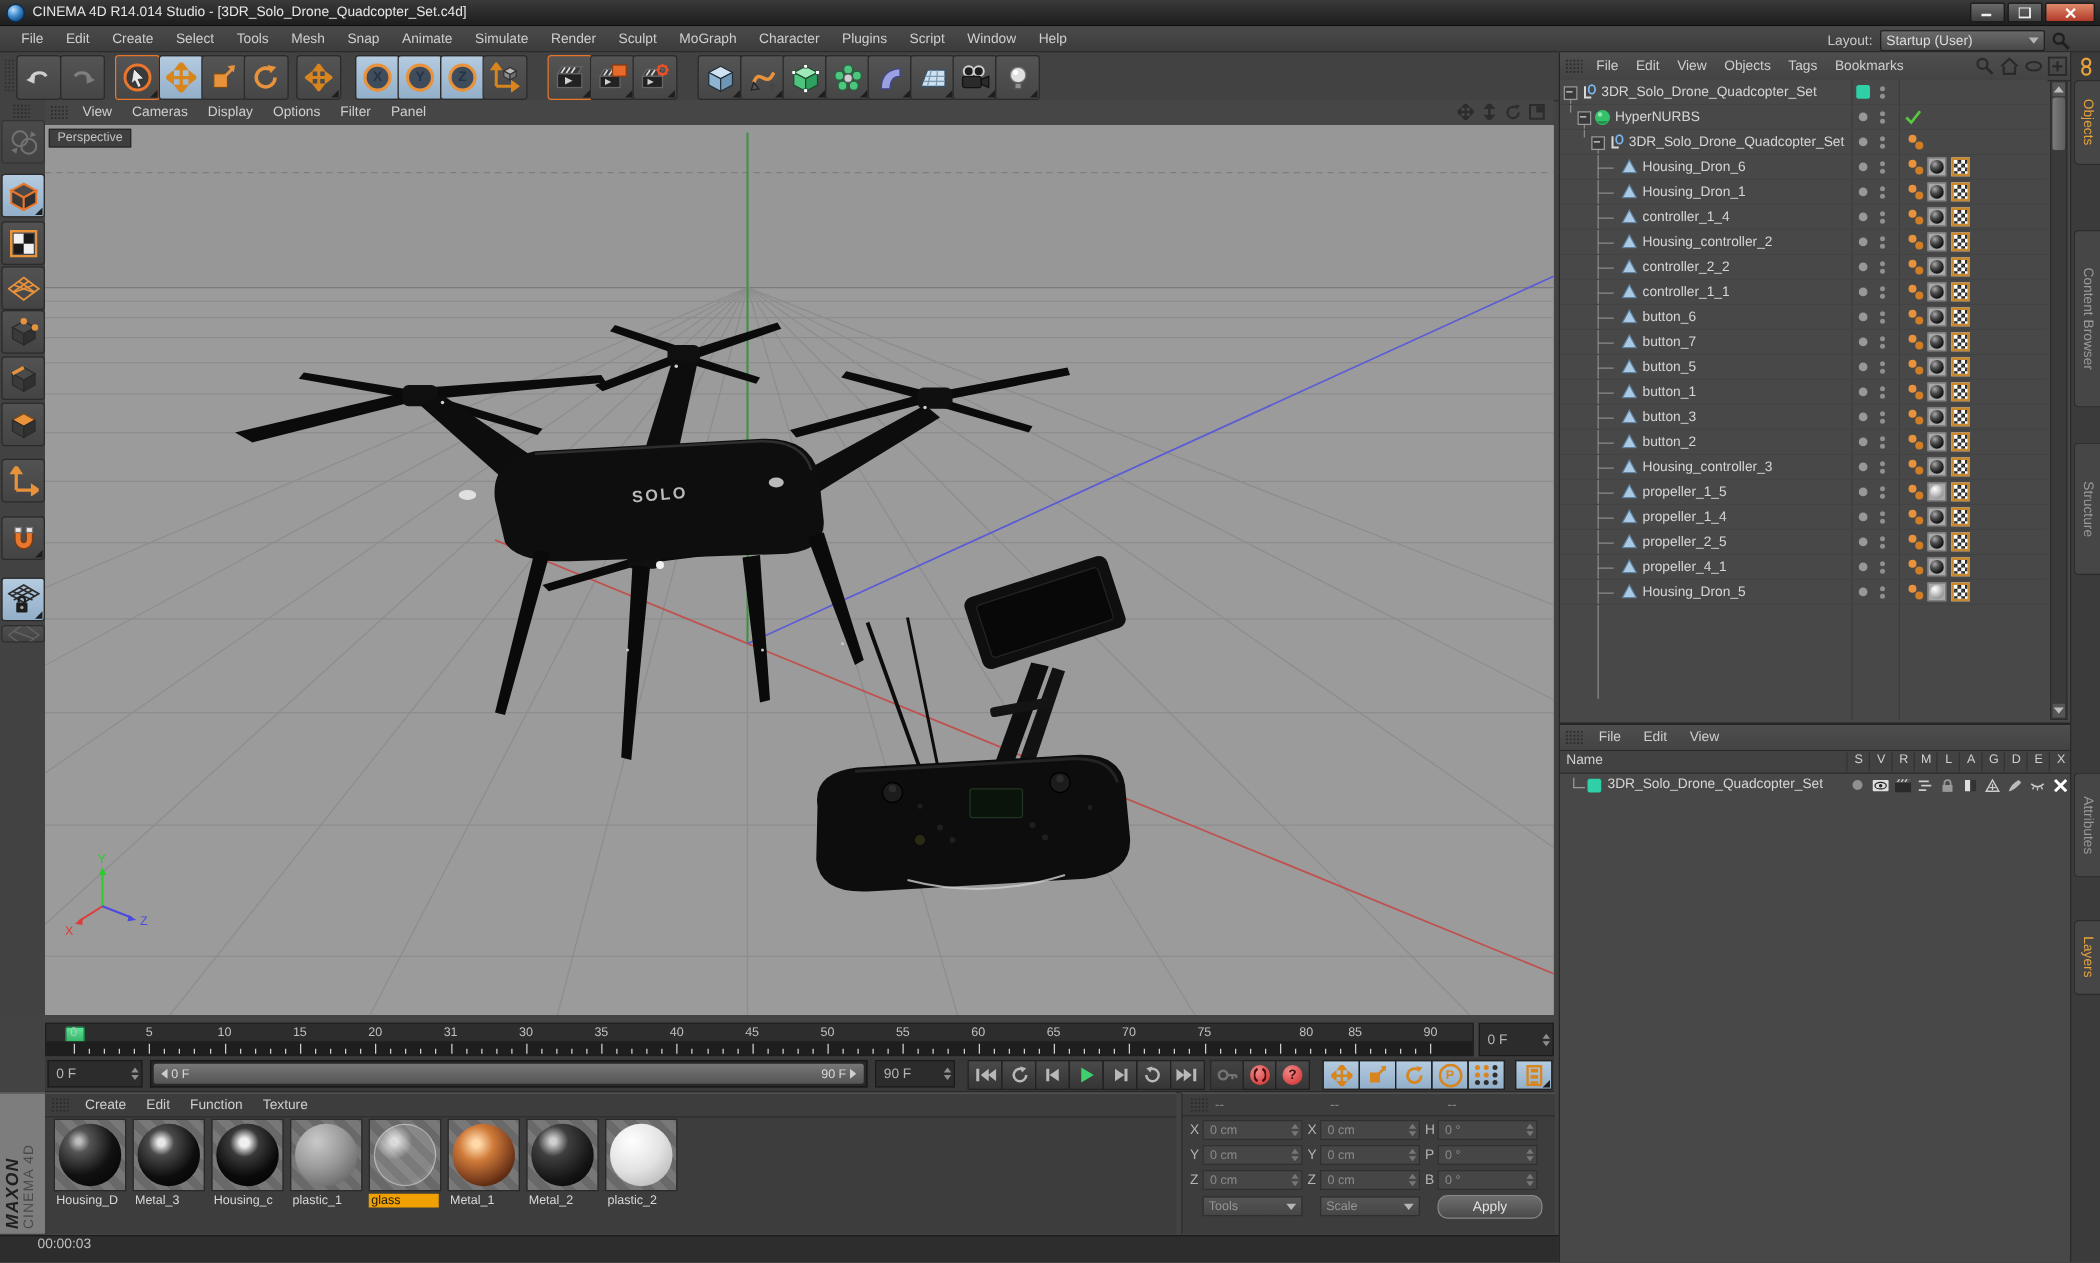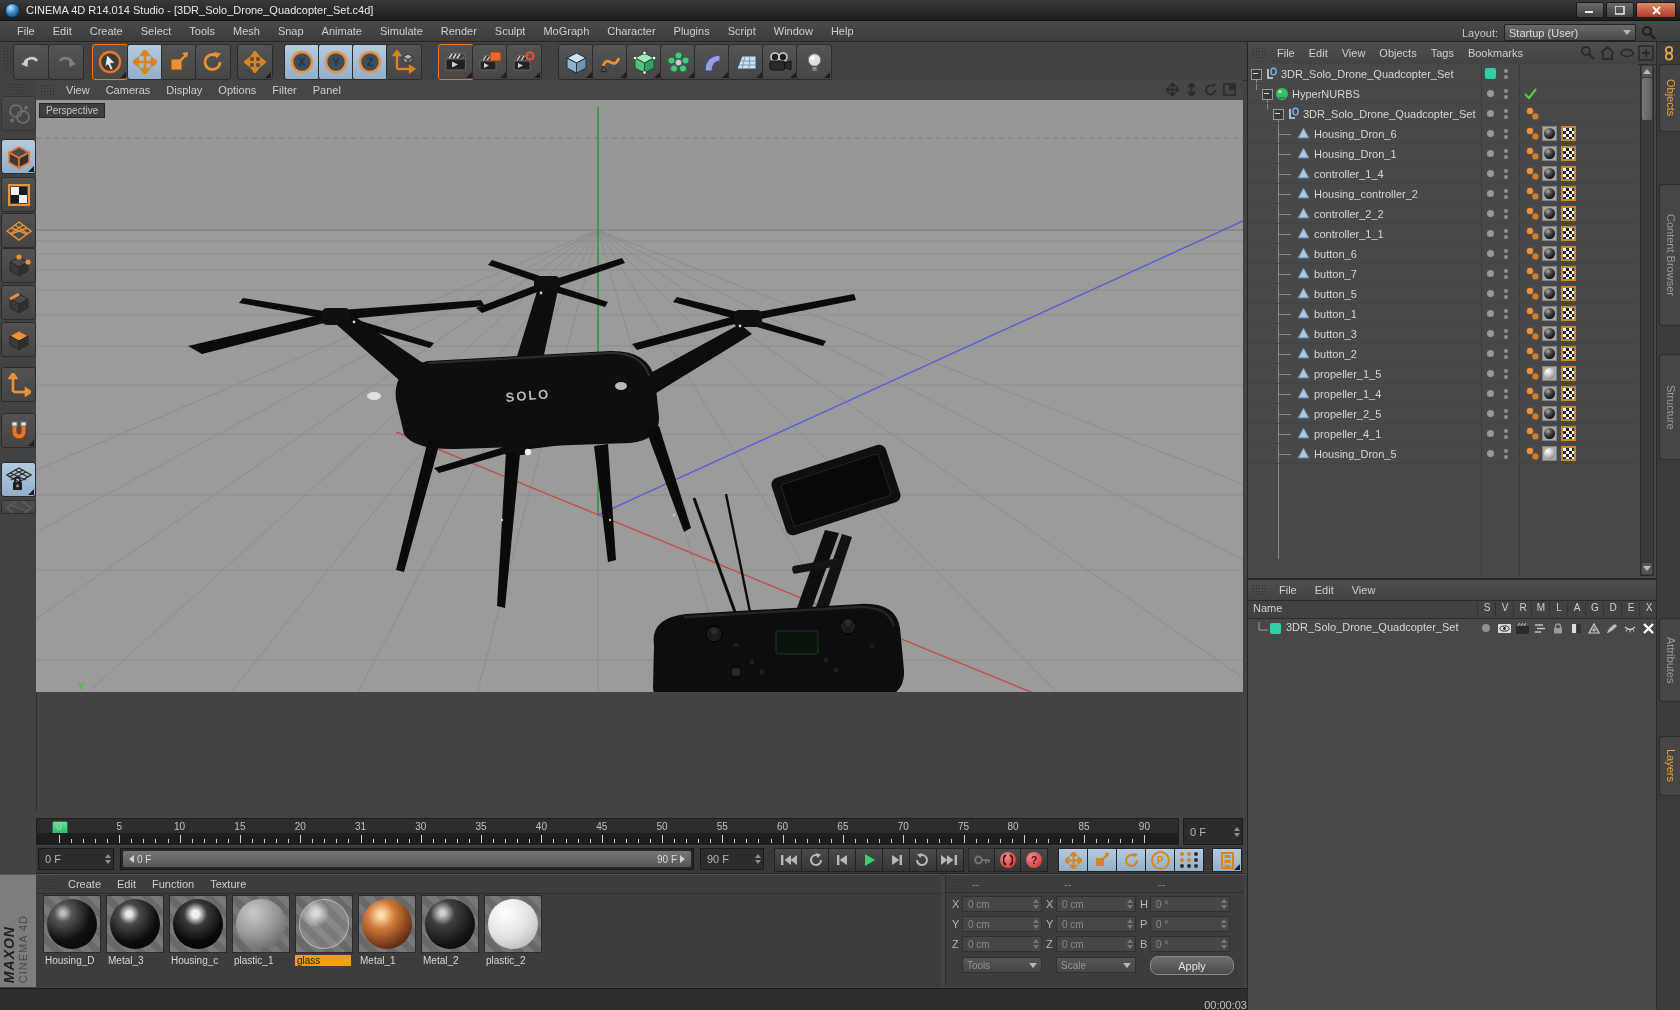--- a/index.html
+++ b/index.html
@@ -45,21 +45,21 @@
   #leftbar{left:0;top:80px;width:36px;height:732px;background:#424242;border-right:1px solid #2e2e2e;}
   .lbtn{position:absolute;left:1px;width:33px;height:33px;background:linear-gradient(#525252,#444);
     border:1px solid #2b2b2b;border-radius:3px;display:flex;align-items:center;justify-content:center;}
   .lbtn.blue{background:linear-gradient(#b4cbe0,#92afc9);}
   
   #vpmenu{left:36px;top:80px;width:1207px;height:20px;background:#464646;border-bottom:1px solid #2a2a2a;
     display:flex;align-items:center;}
   #vpmenu .menu-item{padding:2px 8px;}
   #vp-navicons{position:absolute;right:6px;top:2px;display:flex;gap:4px;}
   .vpnav{width:15px;height:15px;display:flex;align-items:center;justify-content:center;}
-  #viewport{left:36px;top:100px;width:1207px;height:592px;background:#9a9a9a;overflow:hidden;}
+  #viewport{left:36px;top:100px;width:1207px;height:712px;background:#9a9a9a;overflow:hidden;}
   #persp-label{position:absolute;left:3px;top:3px;background:#3f3f3f;border:1px solid #282828;
     color:#c4c4c4;font-size:10px;padding:1px 6px;z-index:5;}
   
   #rpanel{left:1247px;top:42px;width:408px;height:968px;background:#484848;border-left:1px solid #262626;}
   #om-menu{position:absolute;left:0;top:0;width:100%;height:22px;background:linear-gradient(#4e4e4e,#434343);
     border-bottom:1px solid #2a2a2a;display:flex;align-items:center;}
   #om-menu .menu-item{padding:2px 7px;}
   #om-icons{position:absolute;right:2px;top:3px;display:flex;gap:3px;}
   #tree{position:absolute;left:0;top:22px;width:390px;height:512px;overflow:hidden;background:#484848;}
   .tree-row{position:relative;height:20px;width:100%;border-bottom:1px solid #434343;box-sizing:border-box;}
@@ -152,21 +152,21 @@
   .coord-head{position:absolute;top:3px;color:#8a8a8a;}
   .clabel{position:absolute;color:#b5b5b5;font-size:11px;}
   .cfield{position:absolute;height:16px;width:80px;background:#464646;border:1px solid #303030;color:#8a8a8a;
     display:flex;align-items:center;justify-content:space-between;padding:0 2px 0 5px;box-sizing:border-box;font-size:10px;}
   .cdd{position:absolute;height:16px;width:80px;background:linear-gradient(#555,#464646);border:1px solid #303030;
     color:#969696;display:flex;align-items:center;justify-content:space-between;padding:0 4px;box-sizing:border-box;font-size:10px;}
   #apply-btn{position:absolute;height:17px;width:82px;background:linear-gradient(#6e6e6e,#4a4a4a);
     border:1px solid #8a8a8a;border-radius:8px;color:#e0e0e0;display:flex;align-items:center;justify-content:center;}
   
   #statusbar{left:0;top:988px;width:1247px;height:22px;background:#2d2d2d;border-top:1px solid #1c1c1c;
-    display:flex;align-items:flex-end;gap:10px;padding-left:6px;box-sizing:border-box;color:#c0c0c0;flex-direction:column;}
+    display:flex;align-items:flex-start;gap:10px;padding-left:6px;box-sizing:border-box;color:#c0c0c0;}
   #brand{left:0;top:874px;width:36px;height:112px;background:#7d7d7d;border-top:1px solid #555;overflow:hidden;}
   .vert{position:absolute;writing-mode:vertical-rl;transform:rotate(180deg);}
   #brand-maxon{left:1px;bottom:4px;font-weight:bold;font-style:italic;color:#1f1f1f;font-size:14px;letter-spacing:1px;}
   #brand-cinema{left:17px;bottom:4px;color:#4a4a4a;font-size:11px;letter-spacing:1px;}
   #gap-strip{left:0;top:812px;width:36px;height:176px;background:#434343;}
 </style>
 </head>
 <body>
 
 <div id="stage">
@@ -1055,20 +1055,40 @@
           <span class="tag-mat mat-black" style="left:294px">
             <i></i>
           </span>
           <span class="tag-uvw" style="left:313px"></span>
         </div>
         <div class="tree-row">
           <span class="leaf-dash" style="left:30px"></span>
           <span class="obj-icon" style="left:49px"><svg width="13" height="12">
               <path d="M6.5,1 L12,11 L1,11 Z" fill="#aac9e4" stroke="#5f82a0"></path>
             </svg></span>
+          <span class="obj-name" style="left:66px">Housing_controller_3</span>
+          <span class="vis-dot" style="left:239px"></span>
+          <span class="vis-pair" style="left:256px;top:3px">
+            <i></i>
+            <i></i>
+          </span>
+          <span style="left:277px;top:2px"><svg width="15" height="15">
+              <circle cx="5" cy="5" r="3.2" fill="#e8923c"></circle>
+              <circle cx="10.4" cy="10.4" r="3.2" fill="#cf7e26"></circle>
+            </svg></span>
+          <span class="tag-mat mat-black" style="left:294px">
+            <i></i>
+          </span>
+          <span class="tag-uvw" style="left:313px"></span>
+        </div>
+        <div class="tree-row">
+          <span class="leaf-dash" style="left:30px"></span>
+          <span class="obj-icon" style="left:49px"><svg width="13" height="12">
+              <path d="M6.5,1 L12,11 L1,11 Z" fill="#aac9e4" stroke="#5f82a0"></path>
+            </svg></span>
           <span class="obj-name" style="left:66px">propeller_1_5</span>
           <span class="vis-dot" style="left:239px"></span>
           <span class="vis-pair" style="left:256px;top:3px">
             <i></i>
             <i></i>
           </span>
           <span style="left:277px;top:2px"><svg width="15" height="15">
               <circle cx="5" cy="5" r="3.2" fill="#e8923c"></circle>
               <circle cx="10.4" cy="10.4" r="3.2" fill="#cf7e26"></circle>
             </svg></span>
@@ -1293,21 +1313,21 @@
         <span class="ruler-num" style="left: 383.8px;">30</span>
         <span class="ruler-num" style="left: 444.1px;">35</span>
         <span class="ruler-num" style="left: 504.4px;">40</span>
         <span class="ruler-num" style="left: 564.7px;">45</span>
         <span class="ruler-num" style="left: 625px;">50</span>
         <span class="ruler-num" style="left: 685.3px;">55</span>
         <span class="ruler-num" style="left: 745.6px;">60</span>
         <span class="ruler-num" style="left: 805.9px;">65</span>
         <span class="ruler-num" style="left: 866.2px;">70</span>
         <span class="ruler-num" style="left: 926.5px;">75</span>
-        <span class="ruler-num" style="left: 976px; text-align: right;">80</span>
+        <span class="ruler-num" style="left: 1008px; text-align: right;">80</span>
         <span class="ruler-num" style="left: 1047.1px;">85</span>
         <span class="ruler-num" style="left: 1107.4px;">90</span>
       </div>
     <div id="tickstrip">
         <span class="tick" style="left: 22px; height: 8px;"></span>
         <span class="tick" style="left: 34.06px; height: 4px;"></span>
         <span class="tick" style="left: 46.12px; height: 4px;"></span>
         <span class="tick" style="left: 58.18px; height: 4px;"></span>
         <span class="tick" style="left: 70.24px; height: 4px;"></span>
         <span class="tick" style="left: 82.3px; height: 8px;"></span>

